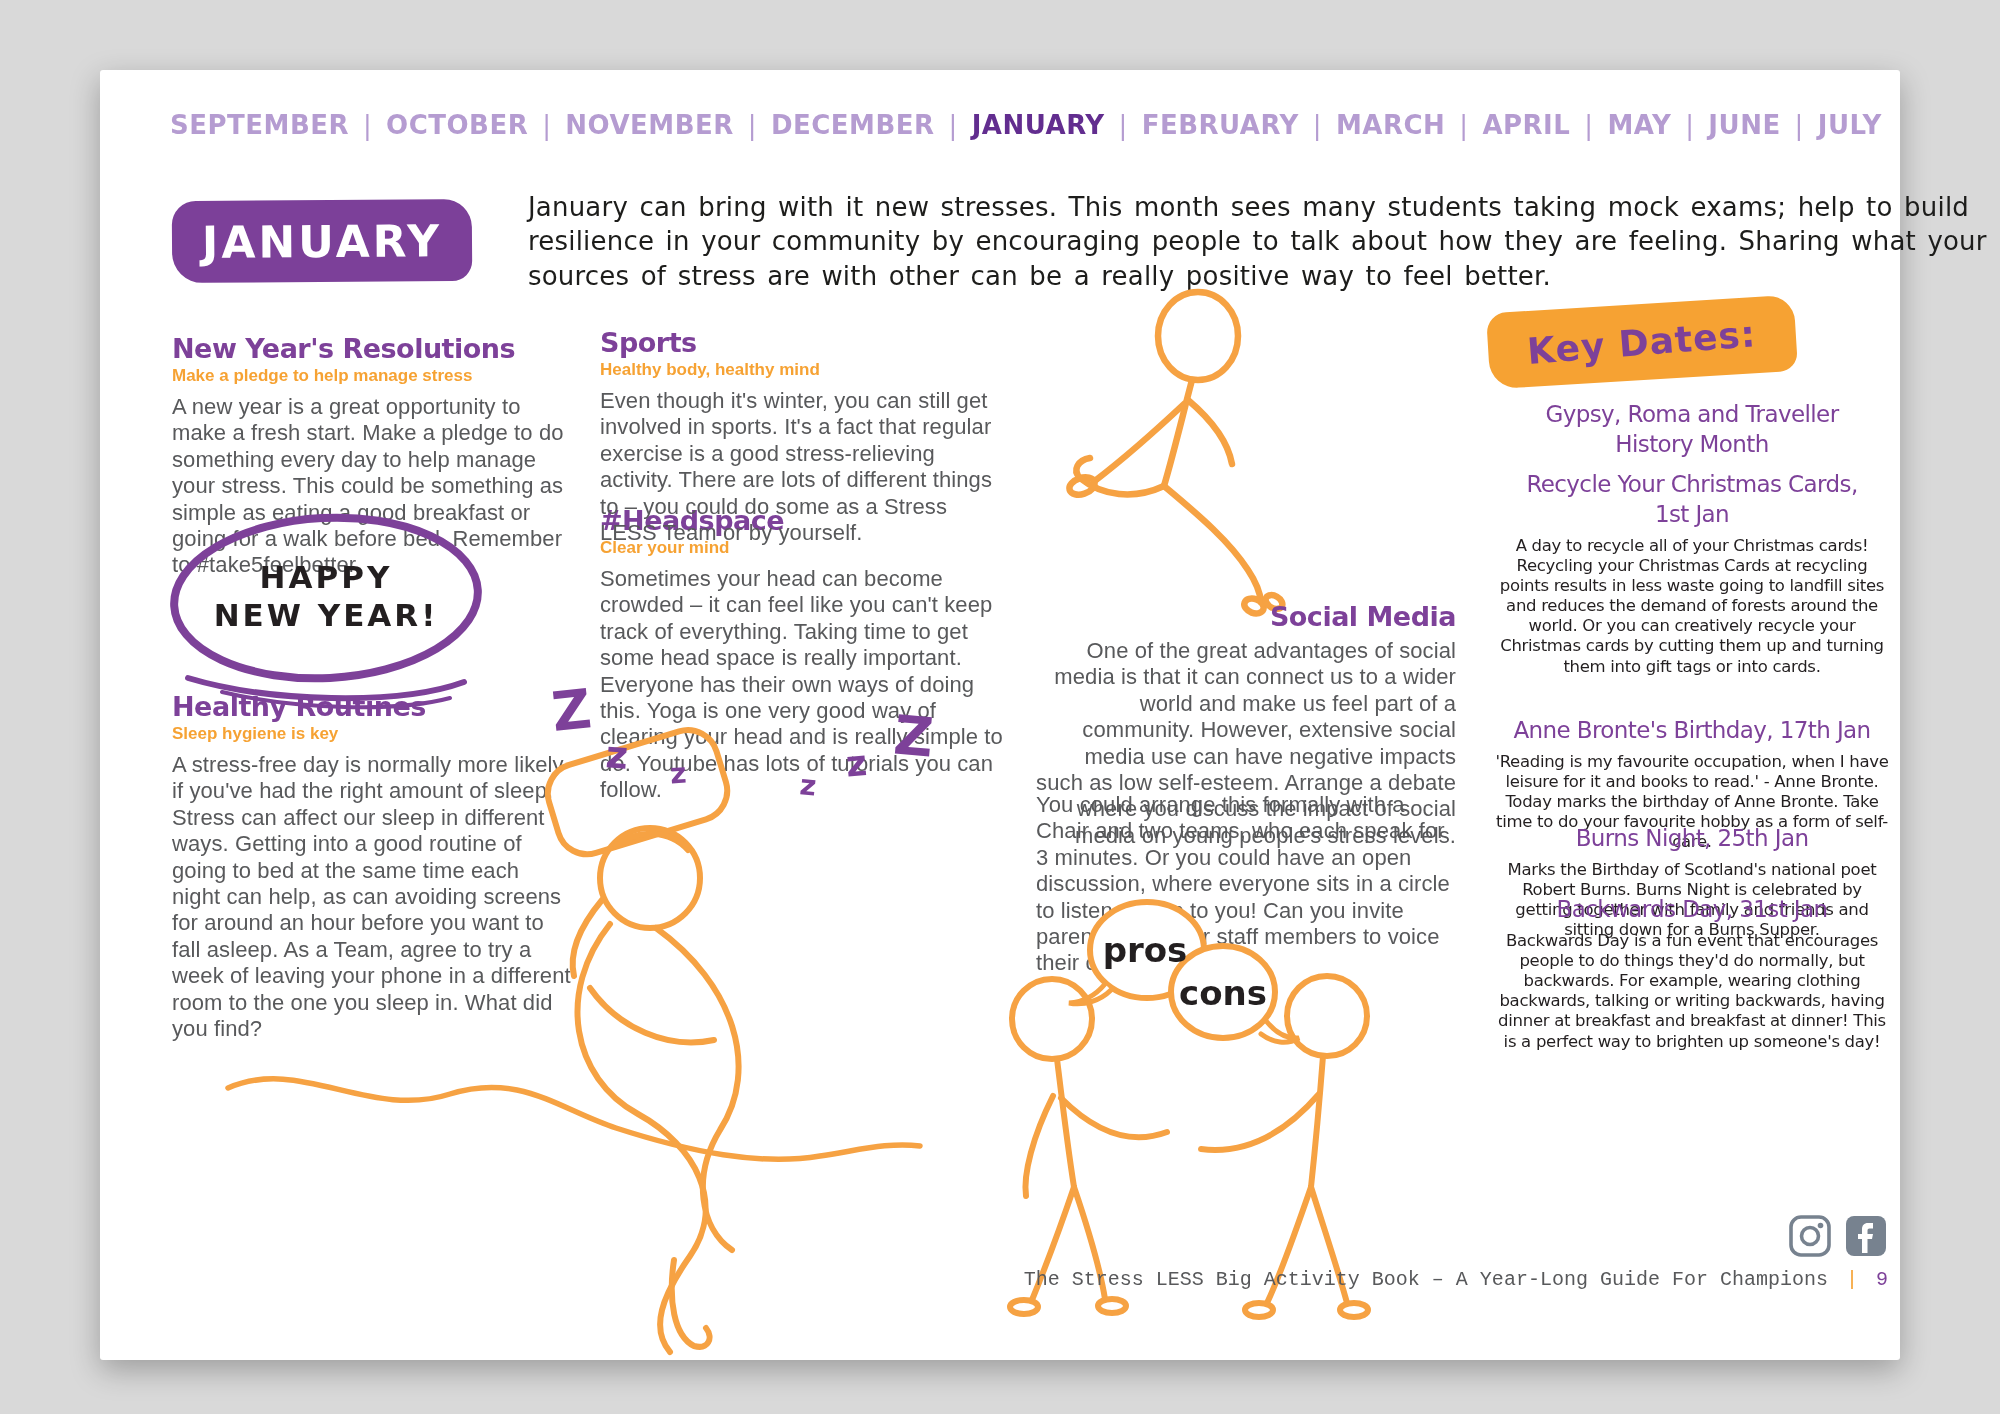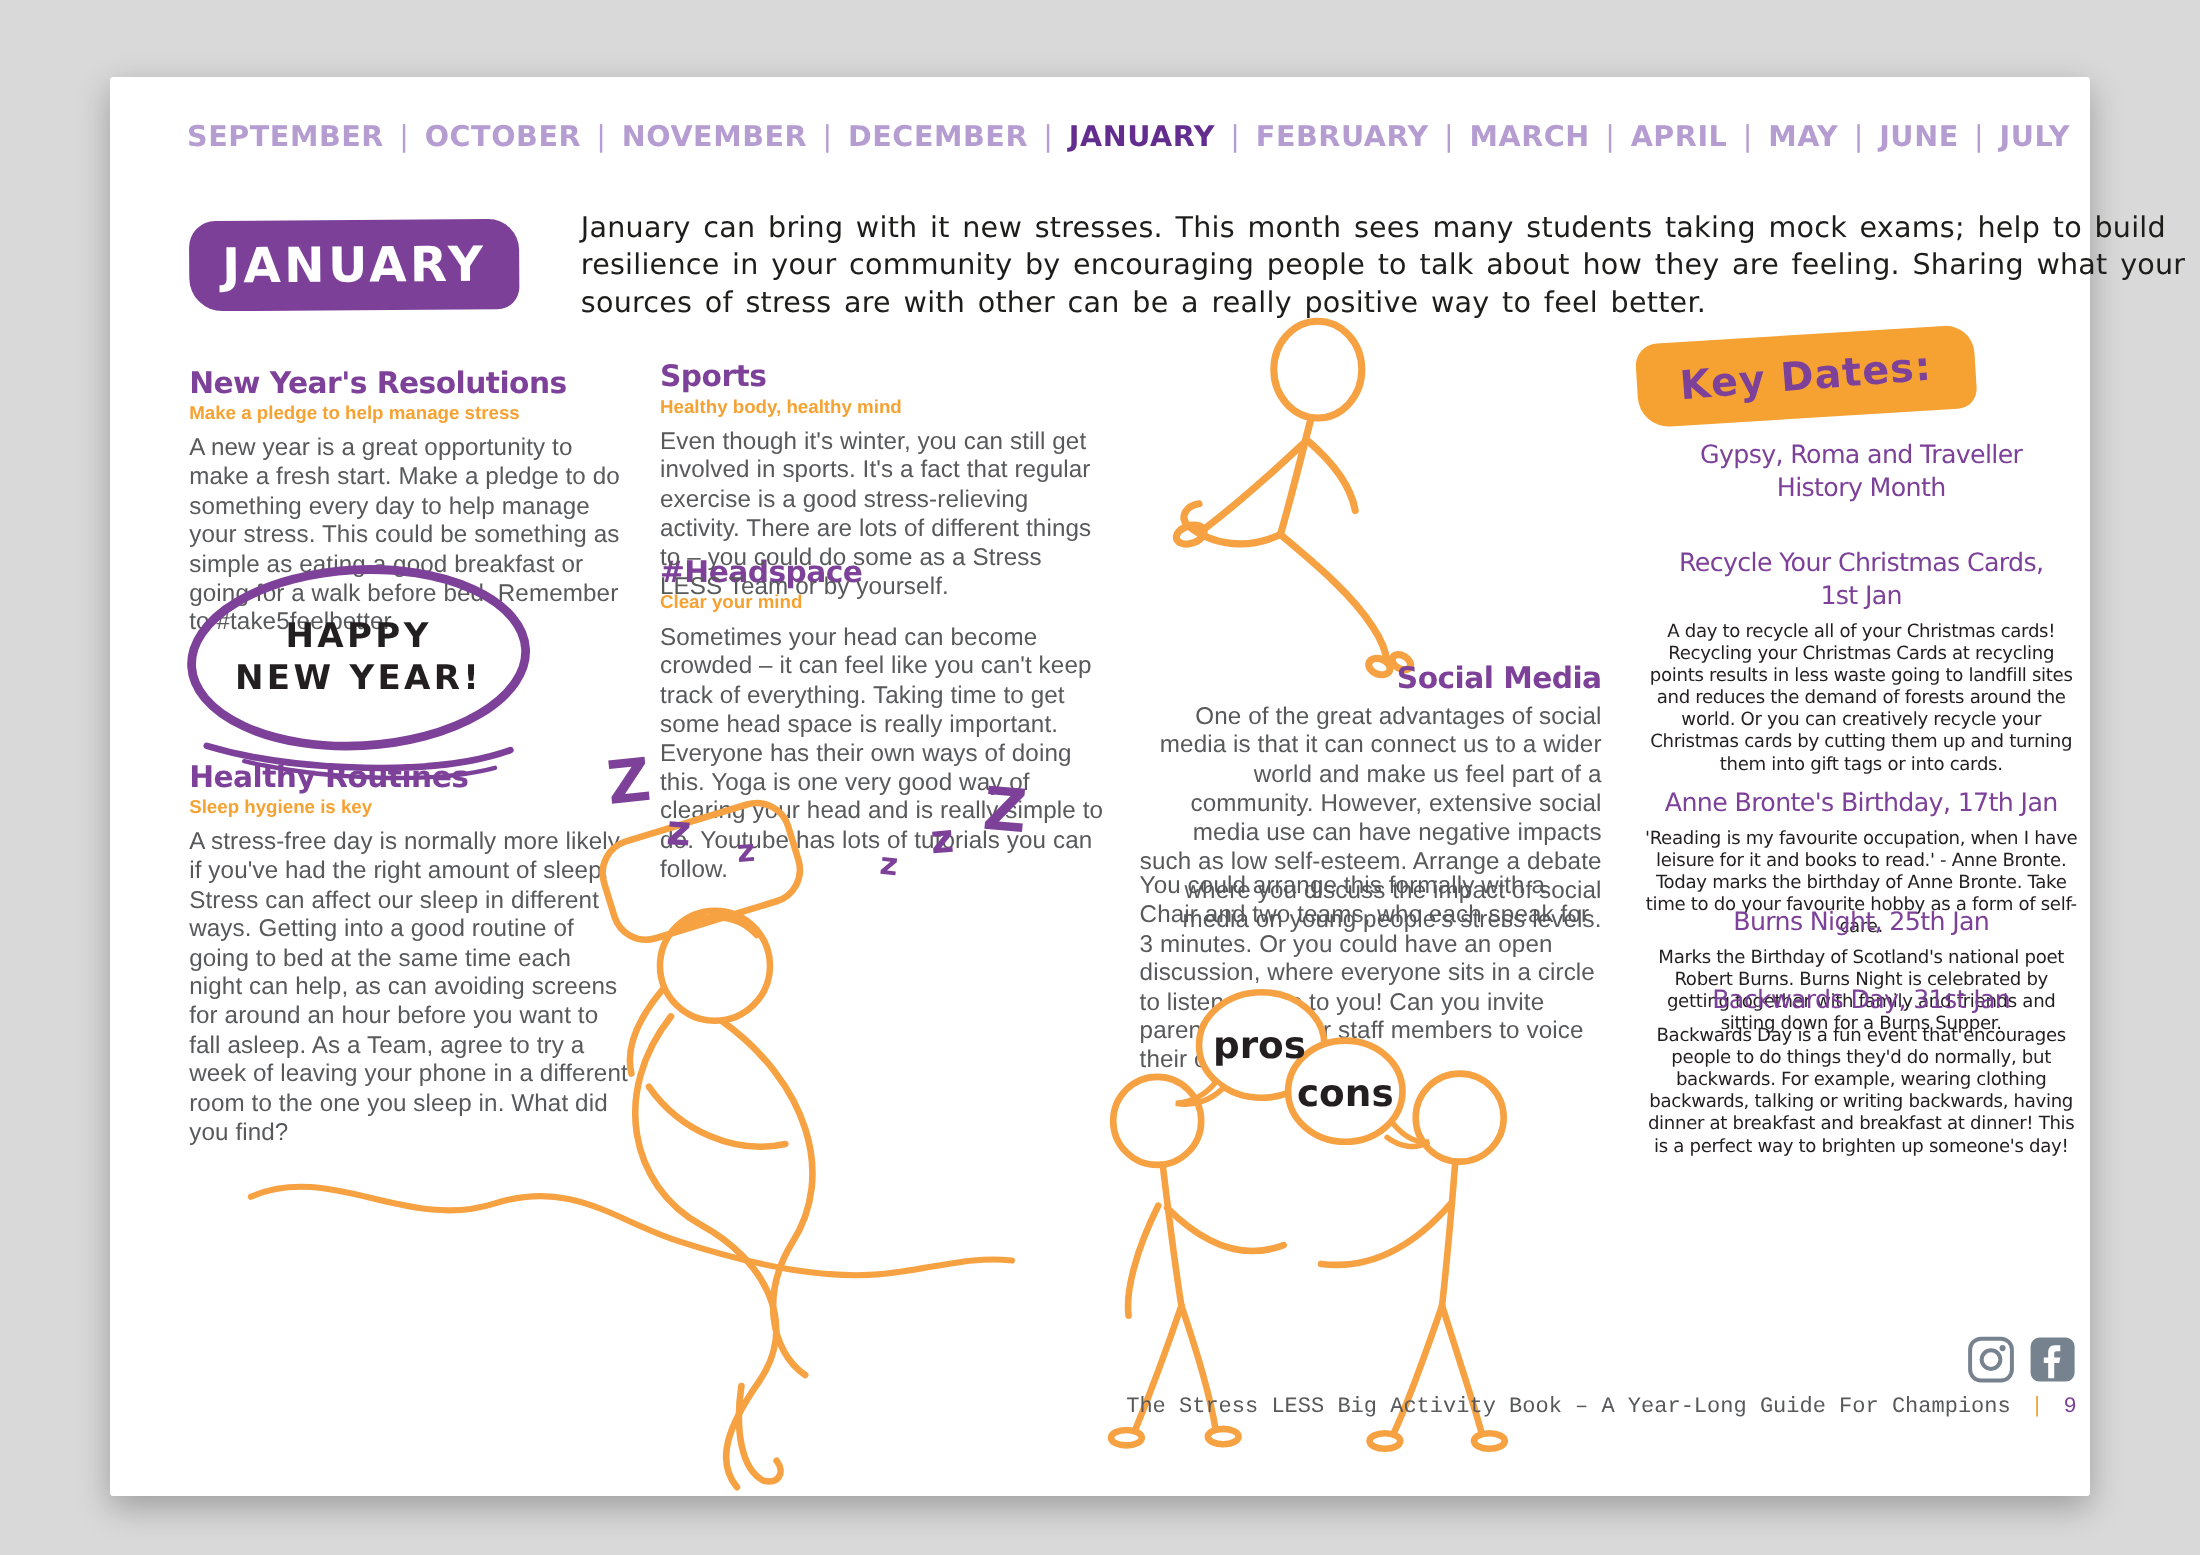--- a/index.html
+++ b/index.html
@@ -47,21 +47,21 @@
   .z5{left:794px;top:640px;font-size:54px;transform:rotate(5deg);}
 
   
   .kd-box{left:1388px;top:234px;width:308px;height:76px;background:#f6a233;border-radius:20px 26px 18px 28px;
           transform:rotate(-3.5deg);display:flex;align-items:center;justify-content:center;}
   .kd-box .kd-title{font-family:"DejaVu Sans",sans-serif;font-weight:bold;font-size:36px;color:#7d4199;letter-spacing:1px;transform:rotate(-1deg);}
   .kd-col{width:400px;left:1392px;text-align:center;}
   .kd-heading{font-family:"DejaVu Sans",sans-serif;font-weight:normal;font-size:23px;line-height:1.3;color:#7d4199;
               letter-spacing:-0.6px;white-space:pre-line;}
   .kd-body{font-family:"DejaVu Sans",sans-serif;font-size:16.5px;line-height:1.22;color:#231f20;margin-top:6px;letter-spacing:-0.3px;text-align:center;}
-  .kd0{top:330px;} .kd1{top:428px;} .kd2{top:618px;margin-top:28px;} .kd3{top:754px;} .kd4{top:825px;}
+  .kd0{top:330px;} .kd1{top:400px;} .kd2{top:618px;margin-top:28px;} .kd3{top:754px;} .kd4{top:825px;}
 
   
   .social{left:1688px;top:1144px;display:flex;gap:12px;}
   .footer{left:900px;top:1198px;width:888px;text-align:right;font-family:Liberation Mono, monospace;
           font-size:20px;color:#58595b;white-space:nowrap;}
   .footer .fsep{color:#f6a233;margin:0 6px;}
   .footer .fpage{color:#7d4199;}
 
   svg text.bubble-txt{font-family:"DejaVu Sans",sans-serif;font-weight:bold;fill:#231f20;}
   svg text.speech-txt{font-family:"DejaVu Sans",sans-serif;font-weight:bold;fill:#231f20;}

